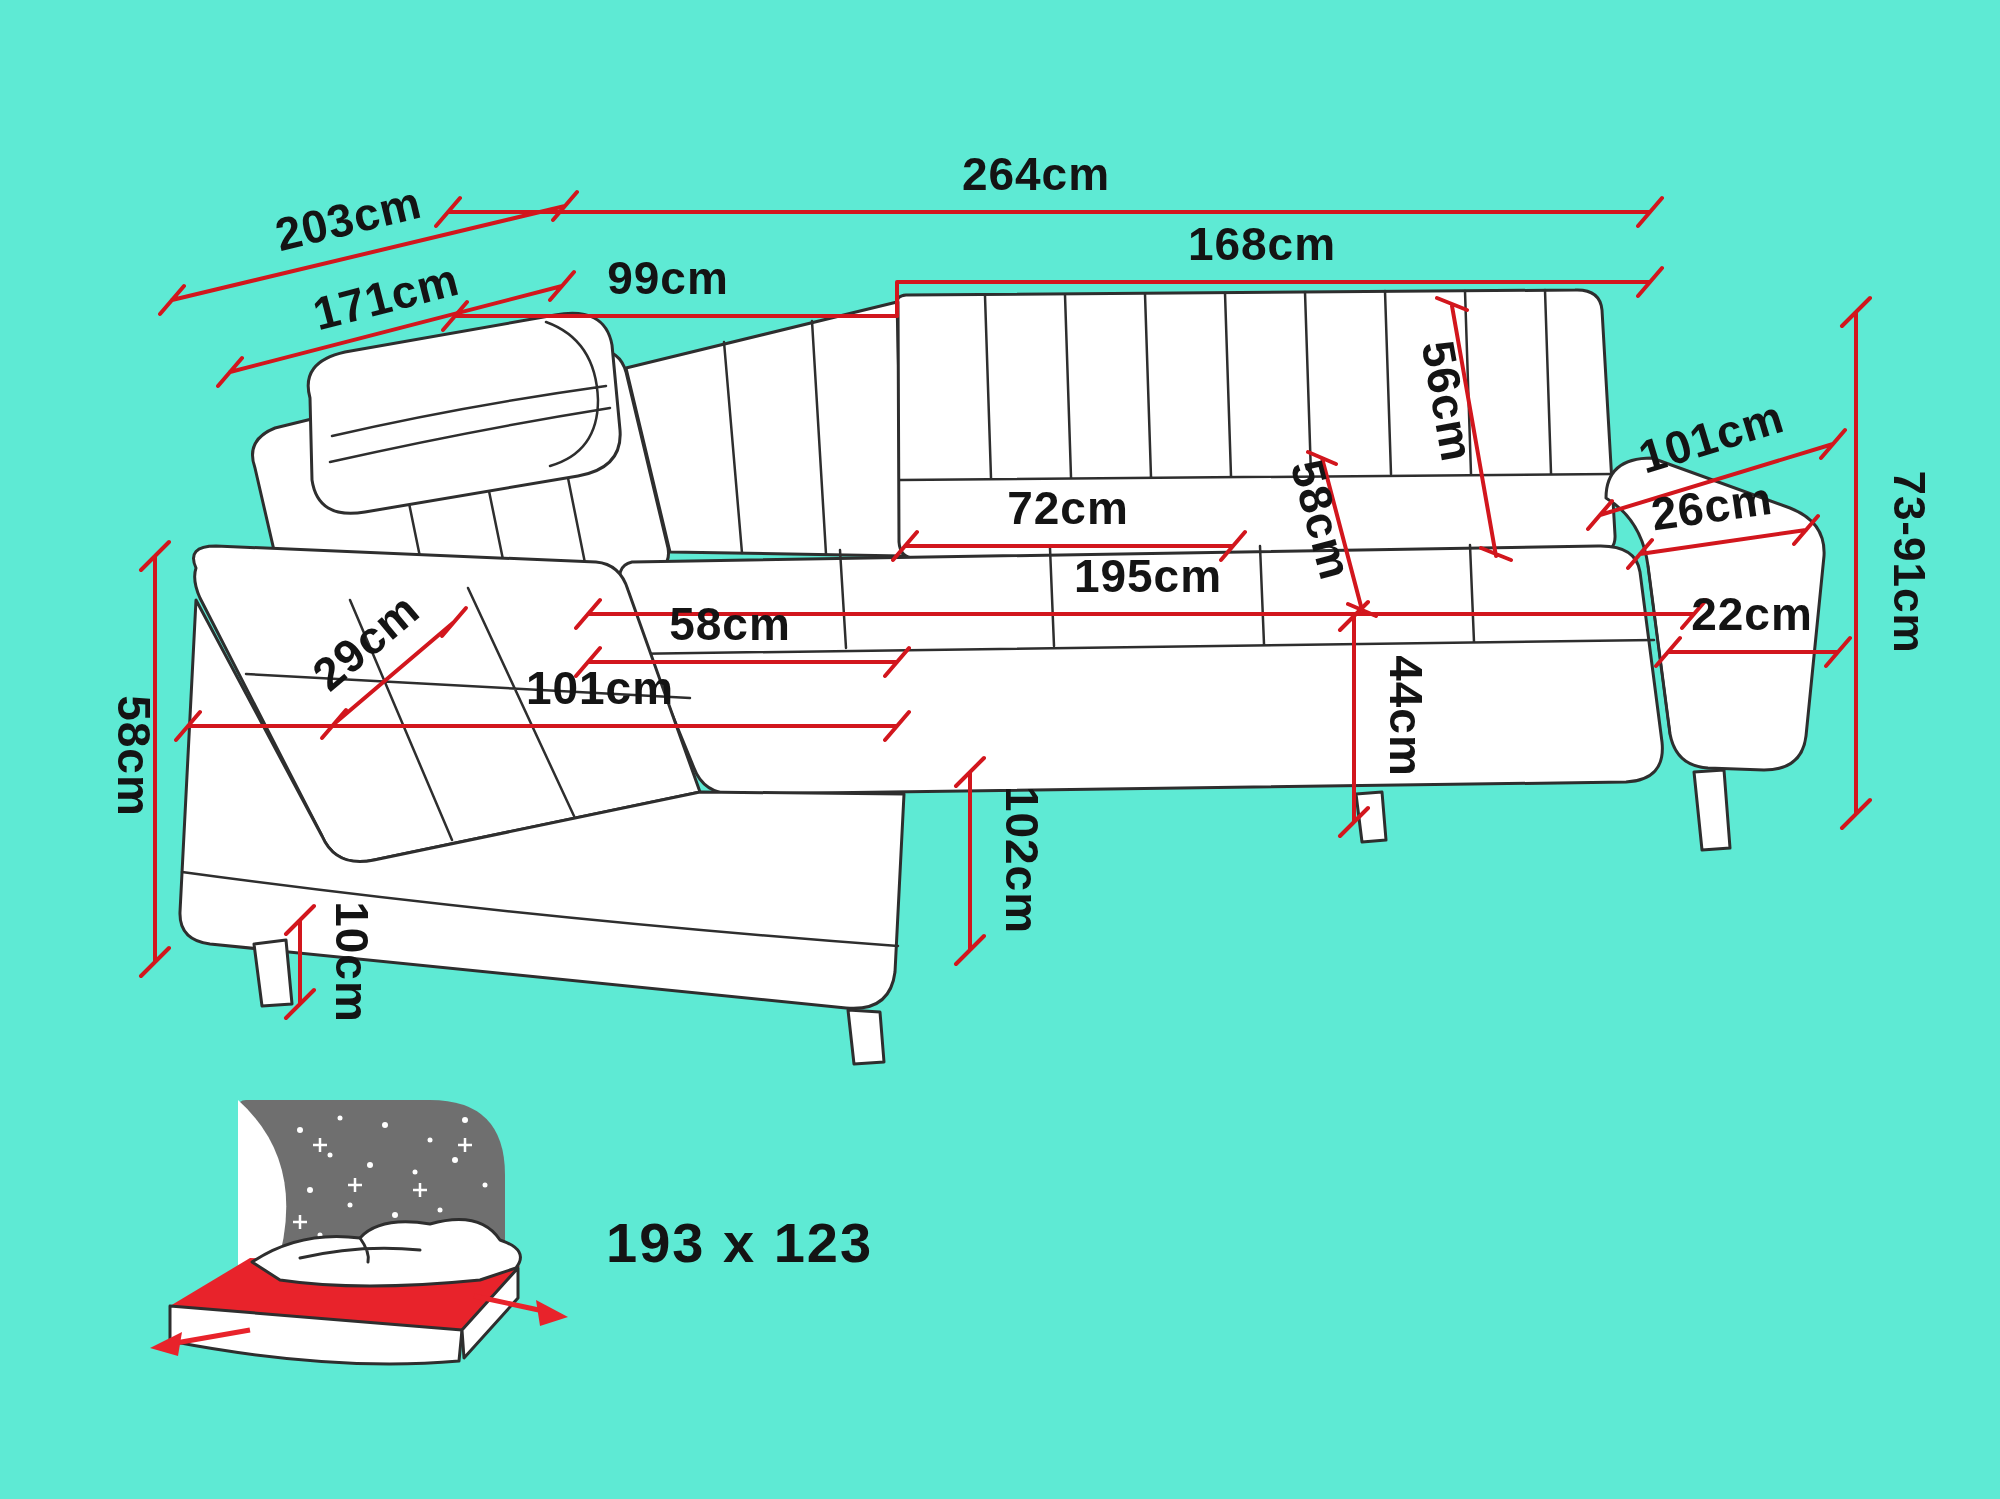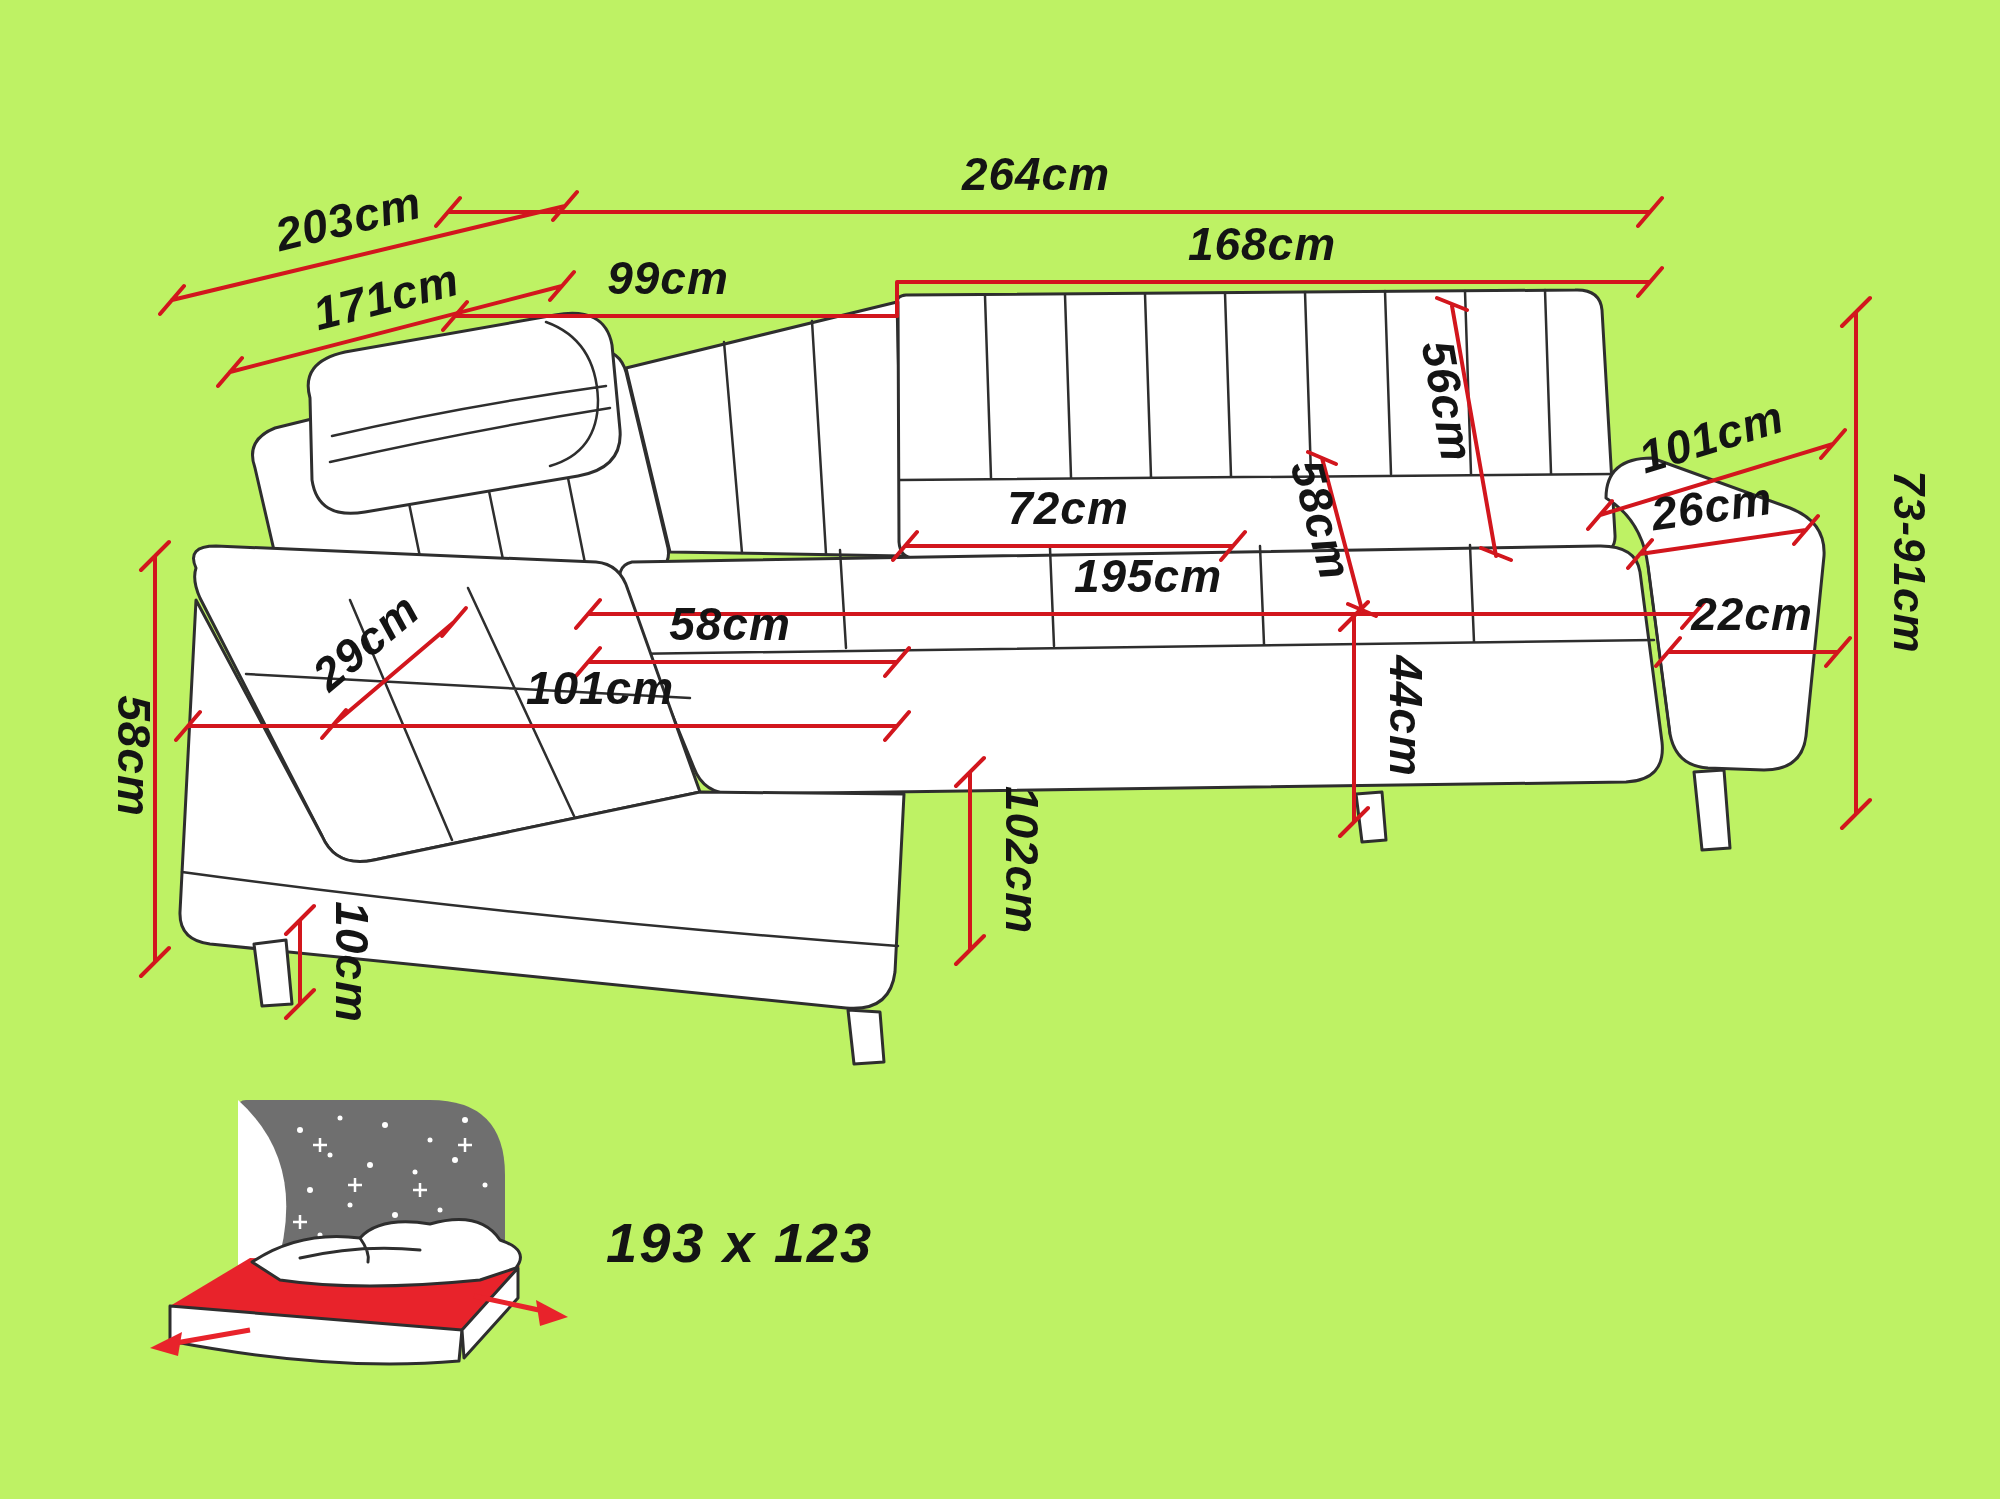--- a/index.html
+++ b/index.html
@@ -1,16 +1,16 @@
 <!DOCTYPE html>
 <html><head>
 <meta charset="utf-8">
 <style>
   html,body{margin:0;padding:0;background:#ffffff;}
-  .canvas{position:relative;width:2000px;height:1499px;background:#bef264;overflow:hidden;font-style:italic;}
+  .canvas{position:relative;width:2000px;height:1499px;background:#5eead4;overflow:hidden;}
   svg{display:block;}
   text{font-family:"Liberation Sans",sans-serif;font-weight:700;stroke:none;}
   .dim-label{font-size:46px;letter-spacing:1px;}
   .dim-label-sm{font-size:44px;letter-spacing:1px;}
   .bed-label{font-size:56px;letter-spacing:2px;}
   .sofa-shape{stroke-width:3;stroke-linejoin:round;stroke-linecap:round;}
   .sofa-detail{fill:none;stroke-width:2.5;stroke-linejoin:round;stroke-linecap:round;}
   .dim-path{fill:none;stroke-width:4;stroke-linecap:round;}
   .bed-outline{stroke-width:3;stroke-linejoin:round;stroke-linecap:round;}
 </style>

